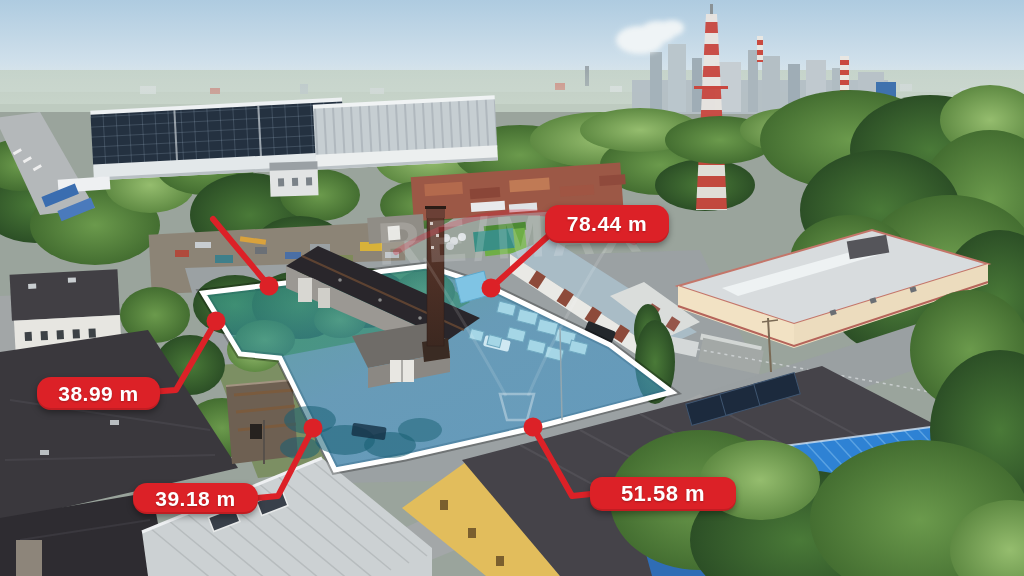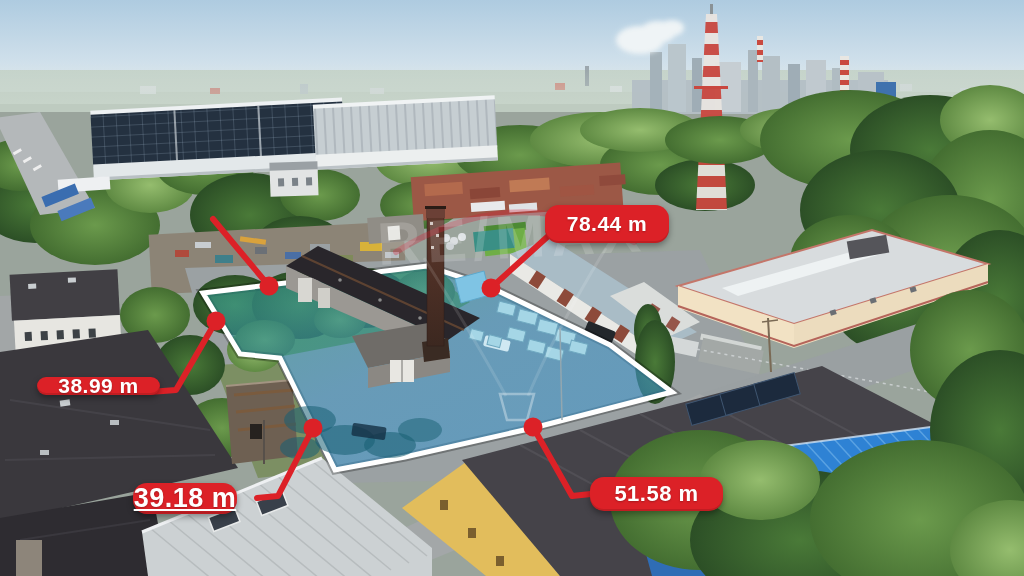--- a/index.html
+++ b/index.html
@@ -7,23 +7,23 @@
   .stage svg{position:absolute;left:0;top:0;}
   .mlabel{
     position:absolute;display:flex;align-items:center;justify-content:center;
     background:var(--accent_red,#dc2127);color:#fff;font-weight:bold;
     border-radius:14px;font-size:22px;letter-spacing:.5px;
     box-shadow:0 3px 6px rgba(0,0,0,.35), inset 0 -2px 0 rgba(0,0,0,.12);
     text-shadow:0 1px 2px rgba(0,0,0,.25);
   }
   .m1{left:88px;top:203px;width:126px;height:34px;}
   .m2{left:545px;top:205px;width:124px;height:38px;font-size:21px;}
-  .m3{left:37px;top:377px;width:123px;height:18px;font-size:21px;}
-  .m4{left:133px;top:483px;width:104px;height:31px;font-size:27px;text-decoration:underline;}
-  .m5{left:590px;top:477px;width:133px;height:34px;}
+  .m3{left:37px;top:377px;width:123px;height:33px;font-size:21px;}
+  .m4{left:133px;top:483px;width:125px;height:31px;font-size:21px;}
+  .m5{left:590px;top:477px;width:146px;height:34px;border-radius:12px;}
 </style>
 </head>
 <body>
 
 <div class="stage">
 <svg width="1024" height="576" viewBox="0 0 1024 576">
 <defs>
   <linearGradient id="skyG" x1="0" y1="0" x2="0" y2="1">
     <stop offset="0" stop-color="#aecbe0"></stop>
           <stop offset="1" stop-color="#e0eaf0"></stop>

